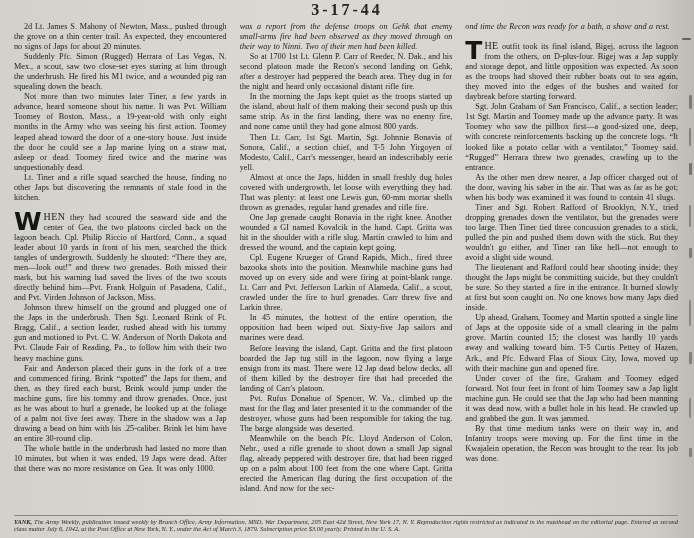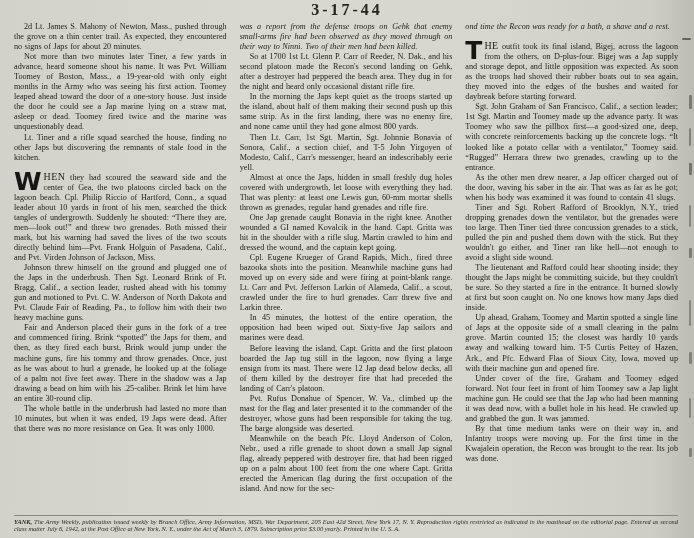--- a/index.html
+++ b/index.html
@@ -63,20 +63,21 @@
 </head>
 <body>
 
 <div class="page">
 
   <div class="date-header">3-17-44</div>
 
   <div class="columns">
     <div class="col" id="col-0">
         <p class="para">2d Lt. James S. Mahony of Newton, Mass., pushed through the grove on a thin center trail. As expected, they encountered no signs of Japs for about 20 minutes.</p>
+        <p class="para">Suddenly Pfc. Simon (Rugged) Herrara of Las Vegas, N. Mex., a scout, saw two close-set eyes staring at him through the underbrush. He fired his M1 twice, and a wounded pig ran squealing down the beach.</p>
         <p class="para">Not more than two minutes later Tiner, a few yards in advance, heard someone shout his name. It was Pvt. William Toomey of Boston, Mass., a 19-year-old with only eight months in the Army who was seeing his first action. Toomey leaped ahead toward the door of a one-story house. Just inside the door he could see a Jap marine lying on a straw mat, asleep or dead. Toomey fired twice and the marine was unquestionably dead.</p>
         <p class="para">Lt. Tiner and a rifle squad searched the house, finding no other Japs but discovering the remnants of stale food in the kitchen.</p>
         <p class="para section"><span class="dropcap">W</span><span class="lead-caps">HEN</span> they had scoured the seaward side and the center of Gea, the two platoons circled back on the lagoon beach. Cpl. Philip Riccio of Hartford, Conn., a squad leader about 10 yards in front of his men, searched the thick tangles of undergrowth. Suddenly he shouted: “There they are, men—look out!” and threw two grenades. Both missed their mark, but his warning had saved the lives of the two scouts directly behind him—Pvt. Frank Holguin of Pasadena, Calif., and Pvt. Virden Johnson of Jackson, Miss.</p>
         <p class="para">Johnson threw himself on the ground and plugged one of the Japs in the underbrush. Then Sgt. Leonard Brink of Ft. Bragg, Calif., a section leader, rushed ahead with his tommy gun and motioned to Pvt. C. W. Anderson of North Dakota and Pvt. Claude Fair of Reading, Pa., to follow him with their two heavy machine guns.</p>
         <p class="para">Fair and Anderson placed their guns in the fork of a tree and commenced firing. Brink “spotted” the Japs for them, and then, as they fired each burst, Brink would jump under the machine guns, fire his tommy and throw grenades. Once, just as he was about to hurl a grenade, he looked up at the foliage of a palm not five feet away. There in the shadow was a Jap drawing a bead on him with his .25-caliber. Brink let him have an entire 30-round clip.</p>
         <p class="para">The whole battle in the underbrush had lasted no more than 10 minutes, but when it was ended, 19 Japs were dead. After that there was no more resistance on Gea. It was only 1000.</p>
       </div>
     <div class="col" id="col-1">
         <p class="para continuation">was a report from the defense troops on Gehk that enemy small-arms fire had been observed as they moved through on their way to Ninni. Two of their men had been killed.</p>
         <p class="para">So at 1700 1st Lt. Glenn P. Carr of Reeder, N. Dak., and his second platoon made the Recon's second landing on Gehk, after a destroyer had peppered the beach area. They dug in for the night and heard only occasional distant rifle fire.</p>

